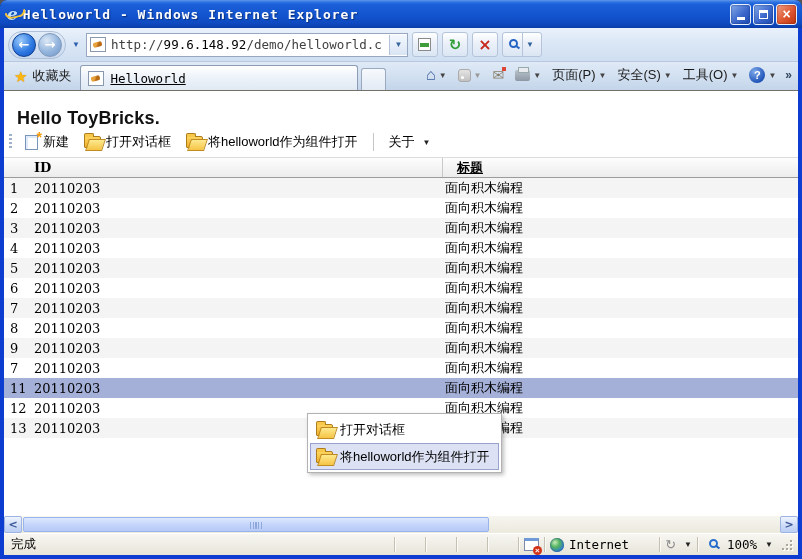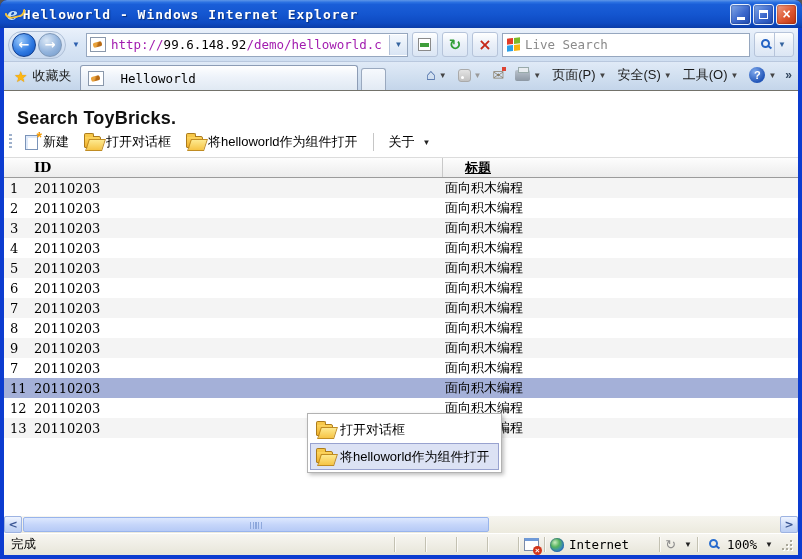--- a/index.html
+++ b/index.html
@@ -32,21 +32,21 @@
   .nav-circle { width:24px; height:24px; border-radius:50%; display:flex; align-items:center; justify-content:center;
     color:#fff; font:bold 13px "DejaVu Sans",sans-serif; }
   .nav-back { background:radial-gradient(circle at 35% 30%,#9ccafa 0%,#2f7ae2 55%,#0c4fbe 100%); border:1px solid #123f8e; }
   .nav-fwd  { background:radial-gradient(circle at 35% 30%,#dbe8f6 0%,#93b4dd 55%,#6f97c8 100%); border:1px solid #8099b8; }
   .mini-drop { font-size:8px; color:#2c5fae; padding:0 2px; }
   .address { width:322px; height:24px; background:#fff; border:1px solid #96a7bf; display:flex; align-items:center; padding:1px 0 1px 3px; }
   .page-icon { width:16px; height:15px; background:#fff; border:1px solid #8a98ab; position:relative; flex:none; }
   .page-icon::after { content:""; position:absolute; left:2px; top:4px; width:9px; height:5px;
     background:linear-gradient(120deg,#e8a23c 40%,#b86a14 60%); border-radius:2px; transform:rotate(-14deg); }
   .url { flex:1; font:12.5px "DejaVu Sans Mono",monospace; white-space:nowrap; overflow:hidden; padding-left:5px; }
-  .url .dim { color:#a21caf; } .url .host { color:#000; }
+  .url .dim { color:#404040; } .url .host { color:#000; }
   .addr-drop { width:18px; height:20px; margin-left:auto; border-left:1px solid #b3c2d8; display:flex; align-items:center; justify-content:center;
     background:linear-gradient(#f4f8fd,#d9e5f4); color:#35649f; font-size:8px; }
   .small-btn { width:26px; height:25px; border:1px solid #b6c4da; border-radius:3px; display:flex; align-items:center; justify-content:center;
     background:linear-gradient(#feffff,#e9eff8 50%,#dbe6f4 100%); }
   .compat-icon { width:13px; height:13px; background:#fff; border:1px solid #8a8a8a; position:relative; }
   .compat-icon::after { content:""; position:absolute; left:1px; top:4px; width:9px; height:4px; background:#3f9e3b; }
   .refresh-icon { color:#2f9e35; font:bold 15px "DejaVu Sans",sans-serif; }
   .stop-icon { color:#c6281a; font:bold 16px "DejaVu Sans",sans-serif; line-height:1; }
   .searchbox { flex:1; height:24px; background:#fff; border:1px solid #96a7bf; display:flex; align-items:center; gap:5px; padding:0 4px; }
   .winflag { width:13px; height:13px; display:grid; grid-template:6px 6px / 6px 6px; gap:1px; transform:skewY(-6deg); flex:none; }
@@ -57,22 +57,22 @@
     background:linear-gradient(#feffff,#e9eff8 50%,#dbe6f4 100%); }
   .mag { width:9px; height:9px; border:2px solid #2463c4; border-radius:50%; position:relative; margin:0 4px 2px 6px; }
   .mag::after { content:""; position:absolute; width:5px; height:2px; background:#2463c4; right:-4px; bottom:-2px; transform:rotate(40deg); }
   .mag-drop { border-left:1px solid #b6c4da; height:100%; display:flex; align-items:center; padding:0 3px; color:#35649f; font-size:8px; }
 
   
   .tabbar { height:29px; display:flex; align-items:flex-end; padding:0 4px;
     background:linear-gradient(180deg,#e0eaf7 0%,#cfdeef 60%,#c4d5ea 100%); border-bottom:1px solid #73726a; }
   .fav-btn { display:flex; align-items:center; gap:5px; padding:3px 9px 5px 6px; font-size:13px; color:#1a1a1a; }
   .star { color:#fdb713; font-size:15px; line-height:1; text-shadow:0 0 1px #c07d00; }
-  .tab { height:25px; width:278px; display:flex; align-items:center; gap:16px; padding:0 7px;
-    background:linear-gradient(#ffffff,#eef3fa 45%,#e0e9f3); border:1px solid #8c9cb5; border-bottom:none; border-radius:3px 3px 0 0; }
+  .tab { height:25px; width:278px; display:flex; align-items:center; gap:6px; padding:0 7px;
+    background:linear-gradient(#ffffff,#eef3fa 45%,#e0e9f3); border:1px solid #8c9cb5; border-bottom:none; border-radius:3px 3px 0 0;text-decoration:underline; }
   .tab-label { font:12.5px "DejaVu Sans Mono",monospace; color:#000; }
   .tab-stub { height:22px; width:25px; margin-left:3px; background:linear-gradient(#f6f9fd,#e2eaf4);
     border:1px solid #9aa9bf; border-bottom:none; border-radius:3px 3px 0 0; }
   .cmds { margin-left:auto; display:flex; align-items:center; gap:3px; padding-bottom:5px; }
   .cmd { display:flex; align-items:center; gap:3px; padding:1px 4px; font-size:13px; color:#1a1a1a; }
   .cmd .drop { font-size:8px; color:#444; }
   .home-icon { color:#3a5f9e; font-size:16px; line-height:1; }
   .feeds-icon { width:13px; height:13px; border-radius:3px; background:linear-gradient(#e4e4e4,#c2c2c2); border:1px solid #aaa; position:relative; }
   .feeds-icon::after { content:""; position:absolute; left:2px; bottom:2px; width:3px; height:3px; border-radius:50%; background:#fff; }
   .mail-icon { color:#8a7f6a; font-size:14px; line-height:1; position:relative; }
@@ -102,21 +102,21 @@
   .new-icon::after { content:"*"; position:absolute; right:-5px; top:-7px; color:#f59a02; font:bold 14px "Liberation Sans",sans-serif; }
   .tb-sep { width:1px; height:18px; background:#c6c6c6; margin:0 5px; }
   .drop-sm { font-size:8px; color:#222; margin-left:3px; }
 
   
   .thead { height:20px; display:flex; align-items:center; background:linear-gradient(#fdfdfd,#ececec); border-bottom:1px solid #9b9b9b; }
   .col-num { width:30px; flex:none; padding-left:6px; }
   .col-id { width:408px; flex:none; }
   .col-title { flex:1; }
   .thead .col-id { font:bold 13px "DejaVu Serif",serif; }
-  .thead .col-title { font:bold 13px "Liberation Sans",sans-serif; border-left:1px solid #c9c9c9; padding-left:22px; align-self:stretch; display:flex; align-items:center;text-decoration:underline; }
+  .thead .col-title { font:bold 13px "Liberation Sans",sans-serif; border-left:1px solid #c9c9c9; padding-left:14px; align-self:stretch; display:flex; align-items:center;text-decoration:underline; }
   .rows { }
   .trow { height:20px; display:flex; align-items:center; font:13px "DejaVu Serif",serif; }
   .trow:nth-of-type(odd) { background:#f4f4f4; }
   .trow .col-title { font-family:"Liberation Sans",sans-serif; padding-left:3px; }
   .trow.selected { background:#a4b0d8; }
 
   
   .ctx { position:absolute; left:303px; top:322px; min-width:186px; background:#fff; border:1px solid #b2b2b2;
     box-shadow:2px 2px 4px rgba(0,0,0,.25); padding:2px; z-index:9; }
   .ctx-item { height:27px; display:flex; align-items:center; gap:7px; padding:0 8px 0 5px; font-size:13px; white-space:nowrap; border:1px solid transparent; }
@@ -184,29 +184,20 @@
     </div>
     <div class="small-btn">
         <span class="compat-icon"></span>
       </div>
     <div class="small-btn">
         <span class="refresh-icon">↻</span>
       </div>
     <div class="small-btn">
         <span class="stop-icon">×</span>
       </div>
-    <div class="searchbox">
-      <span class="winflag">
-          <i></i>
-          <i></i>
-          <i></i>
-          <i></i>
-        </span>
-      <span class="search-text">Live Search</span>
-    </div>
     <div class="mag-btn">
       <span class="mag"></span>
       <span class="mag-drop">▼</span>
     </div>
   </div>
 
   <div class="tabbar">
     <div class="fav-btn">
       <span class="star">★</span>
       <span>收藏夹</span>
@@ -246,21 +237,21 @@
         </div>
       <div class="cmd">
           <span class="help-icon">?</span>
           <span class="drop">▼</span>
         </div>
       <span class="chev2">»</span>
     </div>
   </div>
 
   <div class="page">
-    <h1 class="heading">Search ToyBricks.</h1>
+    <h1 class="heading">Hello ToyBricks.</h1>
 
 
     <div class="pgtoolbar">
       <span class="grip"></span>
       <div class="tb-btn">
         <span class="new-icon"></span>
         <span>新建</span>
       </div>
       <div class="tb-btn">
         <span class="folder-icon"></span>

